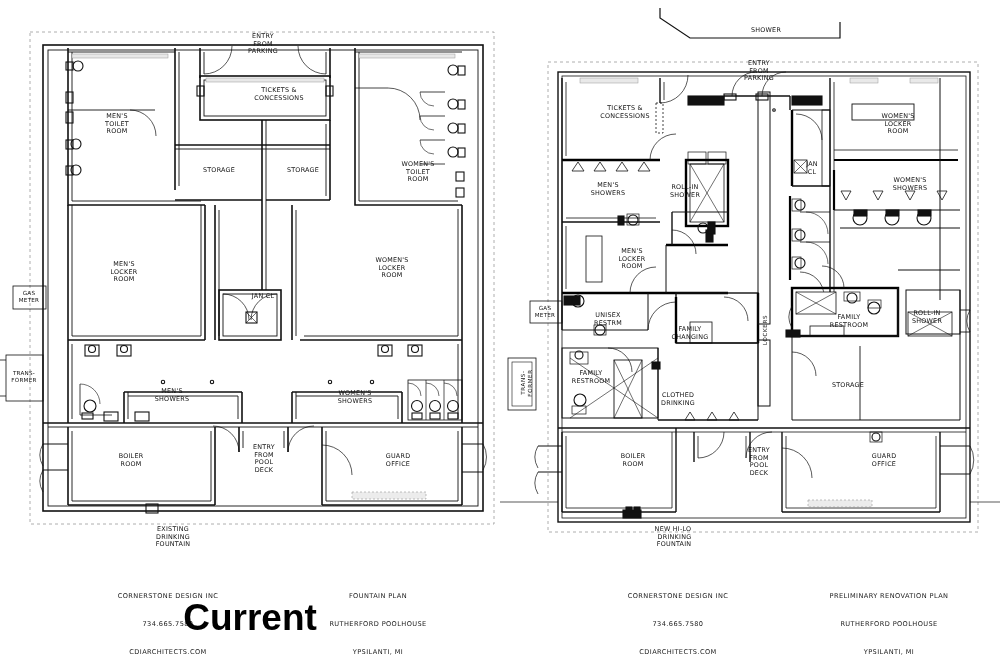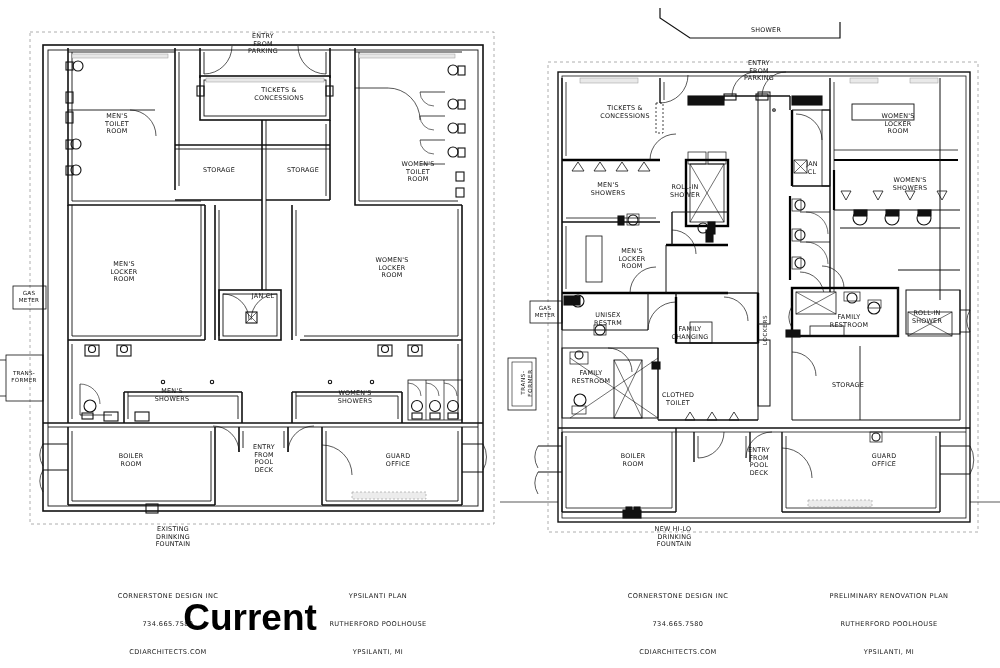--- a/index.html
+++ b/index.html
@@ -311,21 +311,21 @@
       <div class="lbl tiny" style="left:24px; top:377px;">TRANS-
 FORMER</div>
     </div>
 
     <div class="titleblock" style="left:68px; top:574px; width:200px;">
       <div>CORNERSTONE DESIGN INC</div>
       <div>734.665.7580</div>
       <div>CDIARCHITECTS.COM</div>
     </div>
     <div class="titleblock" style="left:283px; top:574px; width:190px;">
-      <div>YPSILANTI PLAN</div>
+      <div>FOUNTAIN PLAN</div>
       <div>RUTHERFORD POOLHOUSE</div>
       <div>YPSILANTI, MI</div>
       
     </div>
 
     <div class="bigcaption" id="caption-left">Current</div>
   </div>
 
   <div class="plan-panel" id="panel-right">
 
@@ -564,21 +564,21 @@
       <div class="lbl" style="left:132px; top:259px;">MEN'S
 LOCKER
 ROOM</div>
       <div class="lbl" style="left:108px; top:320px;">UNISEX
 RESTRM</div>
       <div class="lbl" style="left:190px; top:334px;">FAMILY
 CHANGING</div>
       <div class="lbl" style="left:91px;  top:378px;">FAMILY
 RESTROOM</div>
       <div class="lbl" style="left:178px; top:400px;">CLOTHED
-TOILET</div>
+DRINKING</div>
       <div class="lbl" style="left:349px; top:322px;">FAMILY
 RESTROOM</div>
       <div class="lbl" style="left:427px; top:318px;">ROLL-IN
 SHOWER</div>
       <div class="lbl" style="left:348px; top:386px;">STORAGE</div>
       <div class="lbl vert tiny" style="left:265px; top:330px;">LOCKERS</div>
       <div class="lbl" style="left:133px; top:461px;">BOILER
 ROOM</div>
       <div class="lbl" style="left:384px; top:461px;">GUARD
 OFFICE</div>

